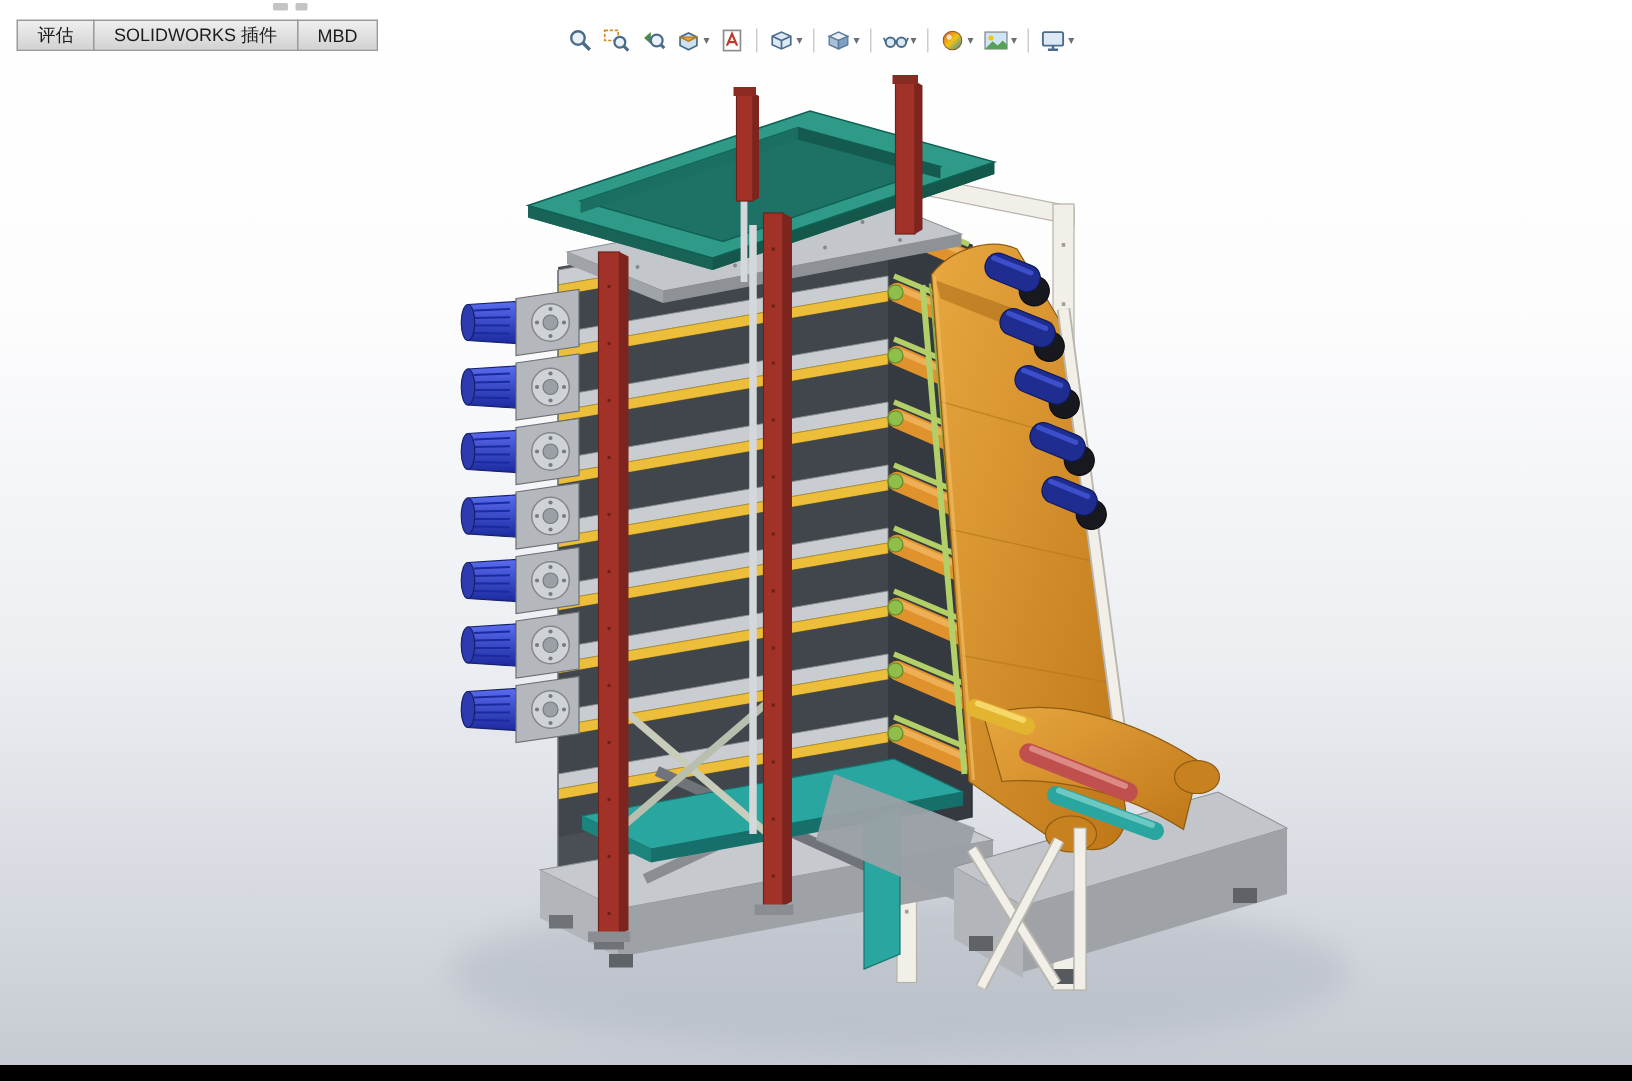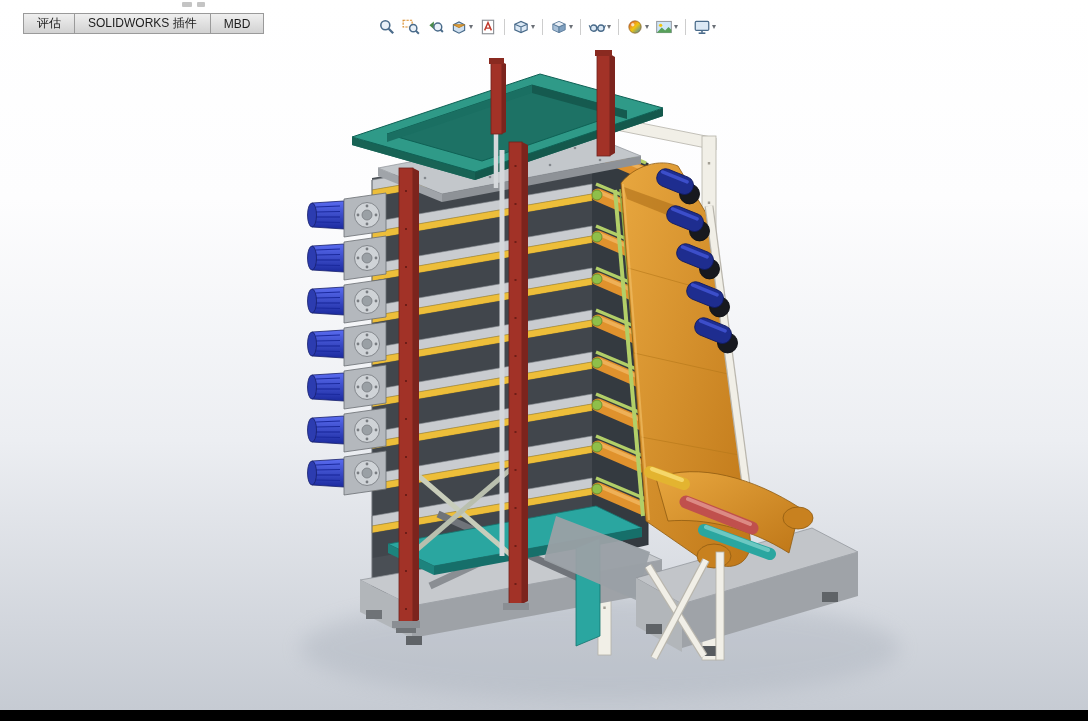--- a/index.html
+++ b/index.html
@@ -7,21 +7,21 @@
   body{font-family:"Liberation Sans","DejaVu Sans",sans-serif;background:#fff}
   .screen{position:relative;width:1088px;height:721px;background:#fff;overflow:hidden}
   .viewport{position:absolute;left:0;top:0;width:1088px;height:710px;
     background:linear-gradient(180deg,var(--viewport-top) 0%,#fdfdfe 28%,#eceef2 62%,var(--viewport-bottom) 100%)}
   .model-svg{position:absolute;left:0;top:0}
   .taskbar{position:absolute;left:0;bottom:0;width:100%;height:11px;background:var(--taskbar-black)}
   .tabbar{position:absolute;left:7px;top:13px;display:flex;z-index:30}
   .tab{height:21px;padding:0 13px;display:flex;align-items:center;justify-content:center;
     font-size:12px;color:#1c1c1c;background:linear-gradient(180deg,#efefef,#d2d2d2);
     border:1px solid var(--tab-border);margin-left:-1px;white-space:nowrap;cursor:default}
-  .tab:first-child{margin-left:16px}
+  .tab:first-child{margin-left:4px}
   .fragment{position:absolute;top:2px;height:5px;background:#ababab;border-radius:1px;opacity:.7}
   .hud{position:absolute;left:376px;top:16px;display:flex;align-items:center;gap:2px;z-index:20}
   .hud-btn{display:flex;align-items:center;gap:1px;background:transparent;border:none;padding:2px;cursor:default}
   .hud-btn svg{display:block}
   .caret{font-size:8px;color:#6a6f76;line-height:1}
   .hud-sep{width:1px;height:16px;background:#cdcdcd;margin:0 3px}
   
   .ft{fill:var(--frame-teal)}
   .fr{fill:var(--column-red)}
   .fy{fill:var(--strip-yellow)}

